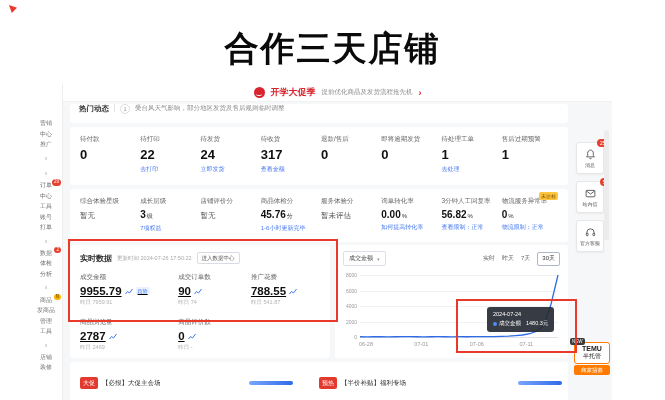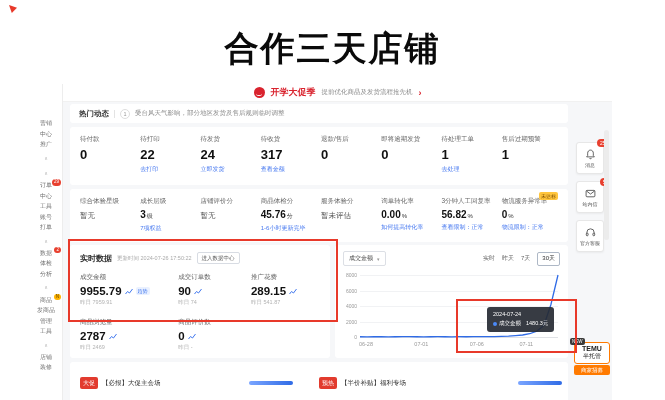--- a/index.html
+++ b/index.html
@@ -17,21 +17,21 @@
   .sb-badge.yb{background:#ffb400;color:#5c3c00;}
   
   .banner{position:absolute;left:33px;top:0;right:0;height:17px;background:#fff;display:flex;align-items:center;justify-content:center;gap:6px;border-bottom:1px solid #f1f1f1;}
   .banner-logo{width:11px;height:11px;border-radius:50%;background:#d9232e;position:relative;flex:none;}
   .banner-logo::after{content:"";position:absolute;left:2.5px;top:3.5px;width:6px;height:4px;border-bottom:1.5px solid #fff;border-radius:50%;}
   .banner-brand{color:#d9232e;font-weight:700;font-size:9px;}
   .banner-sub{color:#8a8a8a;font-size:6.5px;}
   .banner-arrow{color:#d9232e;font-size:9px;font-weight:700;}
   .card{position:absolute;background:#fff;border-radius:3px;box-sizing:border-box;}
   
-  .hot{left:40px;top:20px;width:498px;height:19px;display:flex;align-items:center;gap:5px;padding:0 9px;}
+  .hot{left:40px;top:20px;width:498px;height:19px;display:flex;gap:5px;padding:0 9px;}
   .hot-title{font-size:7.5px;font-weight:700;color:#333;white-space:nowrap;}
   .hot-sep{width:1px;height:8px;background:#e3e3e3;}
   .hot-num{font-size:5.5px;color:#999;border:1px solid #ddd;border-radius:50%;width:8px;height:8px;line-height:8px;text-align:center;flex:none;}
   .hot-text{font-size:6.5px;color:#8a8a8a;white-space:nowrap;overflow:hidden;}
   
   .todo{left:40px;top:43px;width:498px;height:58px;display:flex;padding:8px 6px 0 10px;}
   .exp{left:40px;top:105px;width:498px;height:53px;display:flex;padding:8px 6px 0 10px;}
   .stat{flex:1;min-width:0;position:relative;}
   .stat-label{font-size:6.5px;color:#666;white-space:nowrap;}
   .stat-value{font-size:13px;font-weight:700;color:#111;margin-top:3px;}
@@ -41,21 +41,21 @@
   .stat-link{font-size:6px;color:#4678f0;margin-top:3px;white-space:nowrap;}
   .exp-badge{position:absolute;top:-5px;right:4px;background:#ffc53d;color:#7a4b00;font-size:5px;padding:1px 2px;border-radius:2px;white-space:nowrap;}
   
   .rt{left:40px;top:161px;width:260px;height:113px;padding:7px 10px;}
   .rt-head{display:flex;align-items:center;gap:5px;}
   .rt-title{font-size:8px;font-weight:700;color:#333;white-space:nowrap;}
   .rt-upd{font-size:5.5px;color:#aaa;white-space:nowrap;}
   .rt-btn{font-size:5.5px;color:#555;border:1px solid #d8dce3;border-radius:2px;padding:1.5px 4px;background:#fff;white-space:nowrap;}
   .rt-grid{display:grid;grid-template-columns:1.35fr 1fr .95fr;margin-top:9px;}
   .m-label{font-size:6.5px;color:#666;white-space:nowrap;}
-  .m-val{display:flex;align-items:center;gap:3px;margin-top:3px;}
+  .m-val{display:flex;align-items:center;gap:3px;margin-top:3px;text-decoration:underline;}
   .m-num{font-size:11.5px;font-weight:700;color:#111;}
   .m-tag{font-size:5px;color:#4077ee;background:#eaf1ff;border-radius:2px;padding:1px 2px;white-space:nowrap;}
   .m-yday{font-size:5.5px;color:#b3b3b3;margin-top:2px;white-space:nowrap;}
   
   .ch{left:305px;top:161px;width:233px;height:113px;padding:6px 8px;}
   .ch-head{display:flex;align-items:center;}
   .ch-select{display:flex;align-items:center;gap:4px;border:1px solid #dcdfe5;border-radius:2px;padding:2px 5px;font-size:6px;color:#444;background:#fff;}
   .ch-car{font-size:5px;color:#999;}
   .ch-tabs{margin-left:auto;display:flex;align-items:center;gap:7px;font-size:6px;color:#666;}
   .ch-tab.active{border:1px solid #aeb8c6;border-radius:2px;padding:1.5px 4px;color:#333;}
@@ -256,21 +256,21 @@
             <span class="m-num">90</span>
             <svg class="ico" width="8" height="7" viewBox="0 0 8 7">
                 <polyline points="0.5,6 2.5,3.5 4.5,5 7.5,1" fill="none" stroke="#4077ee" stroke-width="1"></polyline>
               </svg>
           </div>
           <div class="m-yday">昨日 74</div>
         </div>
         <div>
           <div class="m-label">推广花费</div>
           <div class="m-val">
-            <span class="m-num">289.15</span>
+            <span class="m-num">788.55</span>
             <svg class="ico" width="8" height="7" viewBox="0 0 8 7">
                 <polyline points="0.5,6 2.5,3.5 4.5,5 7.5,1" fill="none" stroke="#4077ee" stroke-width="1"></polyline>
               </svg>
           </div>
           <div class="m-yday">昨日 541.87</div>
         </div>
       </div>
       <div class="rt-grid" style="margin-top:12px;">
         <div>
           <div class="m-label">商品浏览量</div>

